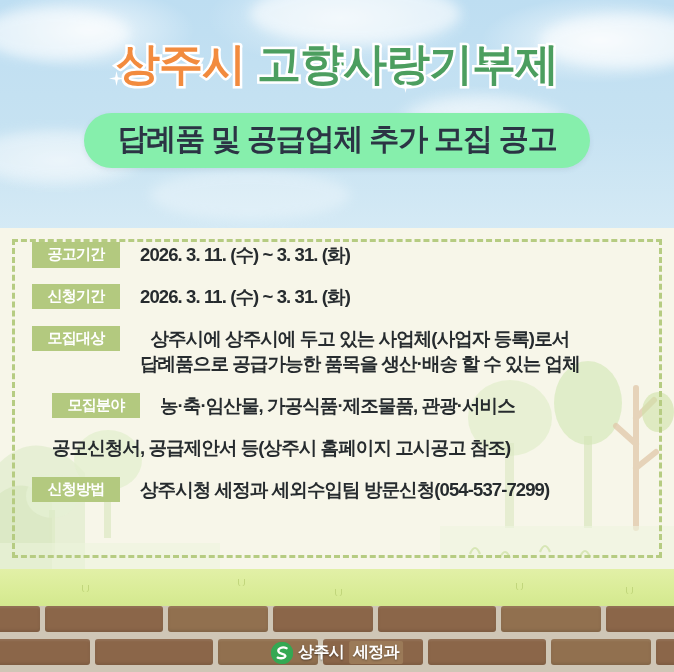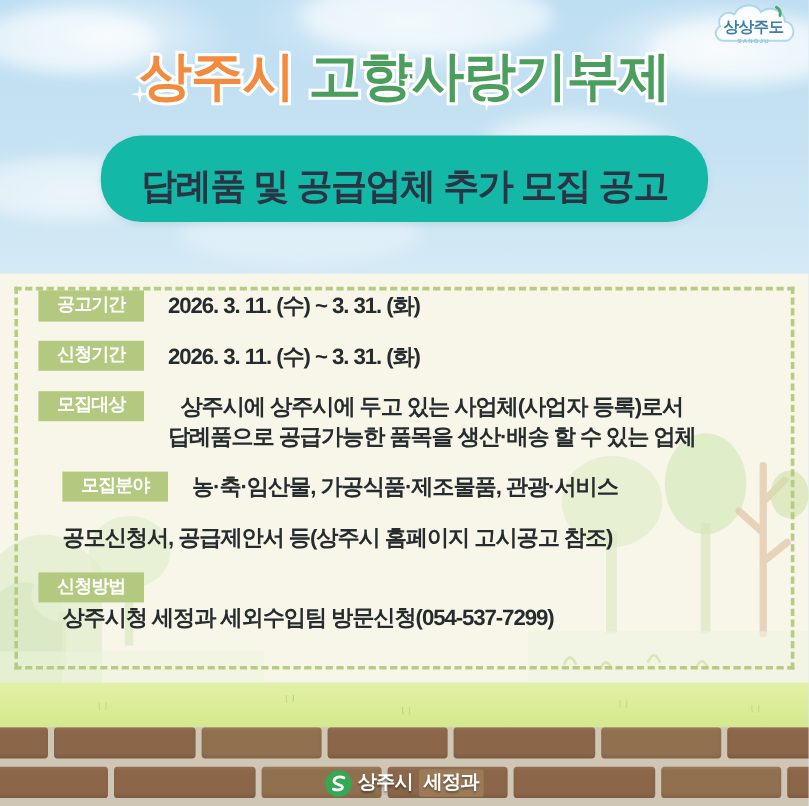--- a/index.html
+++ b/index.html
@@ -83,23 +83,23 @@
   
   .subtitle-wrap {
     position: absolute;
     left: 0; top: 113px;
     width: 674px;
     text-align: center;
     z-index: 5;
   }
   .subtitle-pill {
     display: inline-block;
-    background: #14b8a6;
+    background: #86efac;
     border-radius: 34px;
-    padding: 26px 34px 11px;
+    padding: 9px 34px 11px;
     font-size: 30px;
     font-weight: 900;
     color: #2b3444;
     letter-spacing: -1.2px;
     line-height: 1.15;
     box-shadow: 0 2px 5px rgba(80,110,130,.12);
     white-space: nowrap;
   }
 
   
@@ -126,21 +126,21 @@
     position: absolute;
     left: 32px; top: 242px;
     width: 620px;
     z-index: 4;
   }
   .row {
     display: flex;
     align-items: flex-start;
     margin-bottom: 16px;
   }
-  .row:last-child { margin-bottom: 0; flex-direction: column; }
+  .row:last-child { margin-bottom: 0; }
 
   .badge {
     flex: 0 0 auto;
     width: 88px;
     background: #b3c97f;
     color: #ffffff;
     font-size: 15px;
     font-weight: 900;
     letter-spacing: -.8px;
     text-align: center;
@@ -241,29 +241,20 @@
 
   <div class="sky">
     <div class="cloudpuff" style="left:-20px;  top:8px;   width:150px; height:52px;"></div>
     <div class="cloudpuff" style="left:250px;  top:-16px; width:210px; height:60px;"></div>
     <div class="cloudpuff" style="left:540px;  top:14px;  width:170px; height:54px;"></div>
     <div class="cloudpuff" style="left:405px;  top:96px;  width:160px; height:48px; opacity:.40;"></div>
     <div class="cloudpuff" style="left:-30px;  top:130px; width:170px; height:52px; opacity:.38;"></div>
     <div class="cloudpuff" style="left:150px;  top:170px; width:200px; height:50px; opacity:.30;"></div>
   </div>
 
-  <div class="brand-logo">
-    <svg width="74" height="48" viewBox="0 0 74 48" xmlns="http://www.w3.org/2000/svg">
-      <path d="M10 34 C2 34 0 26 6 22 C3 14 11 8 18 12 C22 3 36 2 40 10 C48 4 60 9 60 18 C68 19 70 30 62 34 Z" fill="#ffffff" opacity="0.88"></path>
-      <path d="M10 34 C2 34 0 26 6 22 C3 14 11 8 18 12 C22 3 36 2 40 10 C48 4 60 9 60 18 C68 19 70 30 62 34 Z" fill="none" stroke="#9fd3e8" stroke-width="1.6" opacity="0.85"></path>
-      <text x="34" y="27" text-anchor="middle" font-family="Liberation Sans, sans-serif" font-size="13" font-weight="700" fill="#3d7fa8" letter-spacing="-0.5">상상주도</text>
-      <path d="M53 6 q4 2 3 7" stroke="#4aa86b" stroke-width="2.4" fill="none" stroke-linecap="round"></path>
-      <text x="34" y="36" text-anchor="middle" font-family="Liberation Sans, sans-serif" font-size="5" font-weight="600" fill="#8fc6dd" letter-spacing="1">SANGJU</text>
-    </svg>
-  </div>
 
   <div class="title-row">
     <span class="title-seg title-orange">상주시</span><span class="title-seg title-green">고향사랑기부제</span>
   </div>
   <div class="sparkle" style="left:109px; top:71px;"></div>
   <div class="sparkle" style="left:333px; top:59px;"></div>
   <div class="sparkle" style="left:398px; top:78px;"></div>
   <div class="sparkle" style="left:482px; top:56px;"></div>
 
   <div class="subtitle-wrap">

